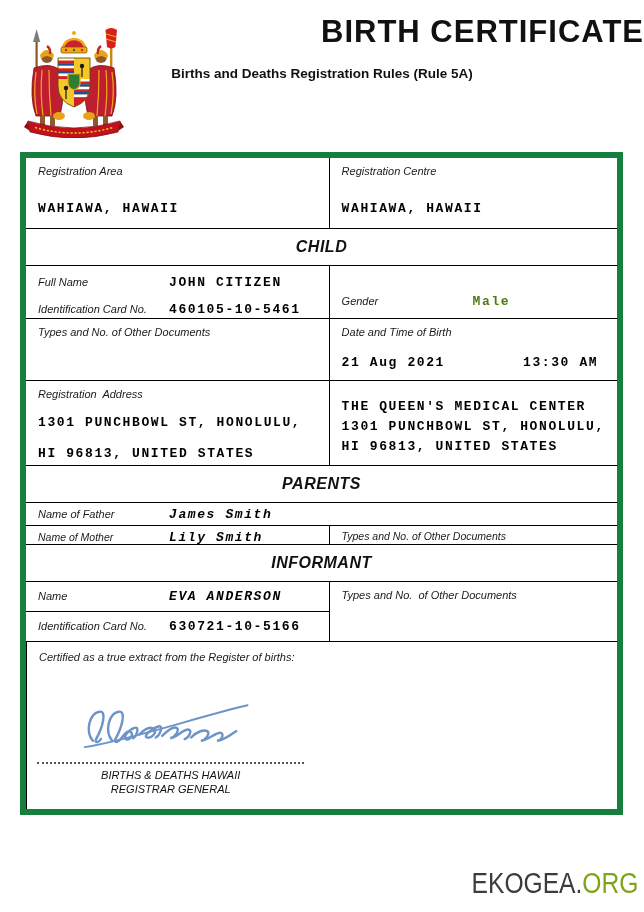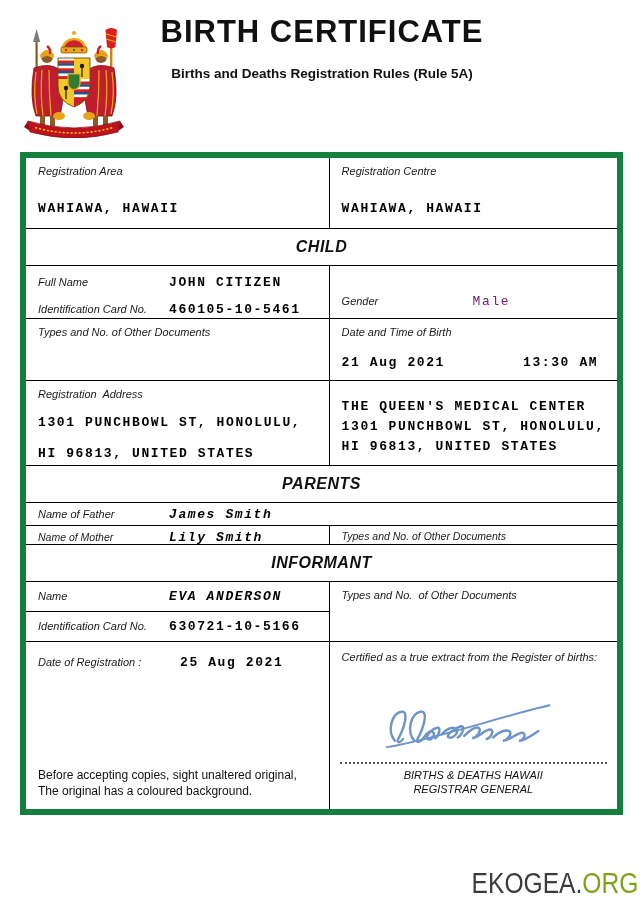--- a/index.html
+++ b/index.html
@@ -5,41 +5,41 @@
   * { margin:0; padding:0; box-sizing:border-box; }
   html,body { background:#fff; }
   .page {
     position:relative; width:644px; height:912px; background:#ffffff;
     font-family:"Liberation Sans", sans-serif; color:#111; overflow:hidden;
   }
   
   .emblem { position:absolute; left:22px; top:26px; width:104px; height:112px; }
   .head-block { position:absolute; left:0; top:0; width:100%; text-align:center; }
   .state-name { margin-top:40px; font-size:15px; font-weight:700; letter-spacing:.5px; }
-  .doc-title  { margin-top:14px; font-size:31px; font-weight:700; letter-spacing:1px; }
+  .doc-title  { margin-top:14px; font-size:31px; font-weight:700; letter-spacing:1px;text-align:right; }
   .doc-sub    { margin-top:16px; font-size:13.5px; font-weight:700; }
   
   .cert-table {
     position:absolute; left:20px; top:152px; width:603px;
     border:6px solid #15803d; background:#fff;
   }
   .row { display:flex; border-top:1px solid #000; position:relative; }
   .row:first-child { border-top:none; }
   .cell { position:relative; padding:7px 12px; }
   .cl { width:51.2%; }
   .cr { width:48.8%; border-left:1px solid #000; }
   .full { width:100%; }
   .lbl {
     font-style:italic; font-size:11px; color:#1a1a1a; white-space:pre-wrap;
   }
   .val {
     font-family:"Liberation Mono","DejaVu Sans Mono",monospace;
     font-weight:700; font-size:13px; letter-spacing:1.6px; color:#000; white-space:pre-wrap;
   }
-  .val.light { font-weight:400; color:#701a75; }
+  .val.light { font-weight:700; color:#4d7c0f; }
   .val.itv { font-style:italic; }
   .sec-head {
     width:100%; text-align:center; font-size:16px; font-weight:700; font-style:italic;
     padding:9px 0; letter-spacing:.5px;
   }
   .kv { display:flex; align-items:baseline; }
   .kv .lbl { width:131px; flex:0 0 131px; }
   
   .r-reg { height:70px; }
   .r-reg .val { position:absolute; left:12px; bottom:12px; }
@@ -268,30 +268,20 @@
             <span class="val">630721-10-5166</span>
           </div>
         </div>
       </div>
       <div class="cell cr">
         <div class="lbl">Types and No.  of Other Documents</div>
       </div>
     </div>
 
     <div class="row r-cert">
-      <div class="cell cl">
-        <div class="kv">
-          <span class="lbl">Date of Registration :</span>
-          <span class="val">25 Aug 2021</span>
-        </div>
-        <div class="notice">
-          <div>Before accepting copies, sight unaltered original,</div>
-          <div>The original has a coloured background.</div>
-        </div>
-      </div>
       <div class="cell cr">
         <div class="lbl cert-label">Certified as a true extract from the Register of births:</div>
         <div class="sig-wrap">
           <svg width="190" height="58" viewBox="0 0 230 72">
             <g fill="none" stroke="#6d94c8" stroke-width="3" stroke-linecap="round">
               <path d="M18 58 C8 46 14 24 26 22 C36 20 30 42 22 56 C20 60 24 62 28 56"></path>
               <path d="M42 58 C32 46 38 24 50 22 C60 20 54 42 46 56 C44 60 48 62 54 54 C58 48 63 44 66 48 C68 52 63 58 59 56 C55 54 62 44 70 42 C76 40 73 52 68 55"></path>
               <path d="M76 50 C84 42 90 40 94 44 C98 48 90 56 85 54 C80 52 92 42 100 40 C106 39 101 52 96 54"></path>
               <path d="M104 52 C112 44 118 40 122 42 C126 45 120 54 114 55 C122 54 130 44 136 44 C142 44 138 54 132 56"></path>
               <path d="M140 54 C148 46 156 44 160 46 C164 49 158 58 152 58 C160 58 170 48 176 48 C182 49 178 58 172 58 C180 58 190 50 196 46"></path>

